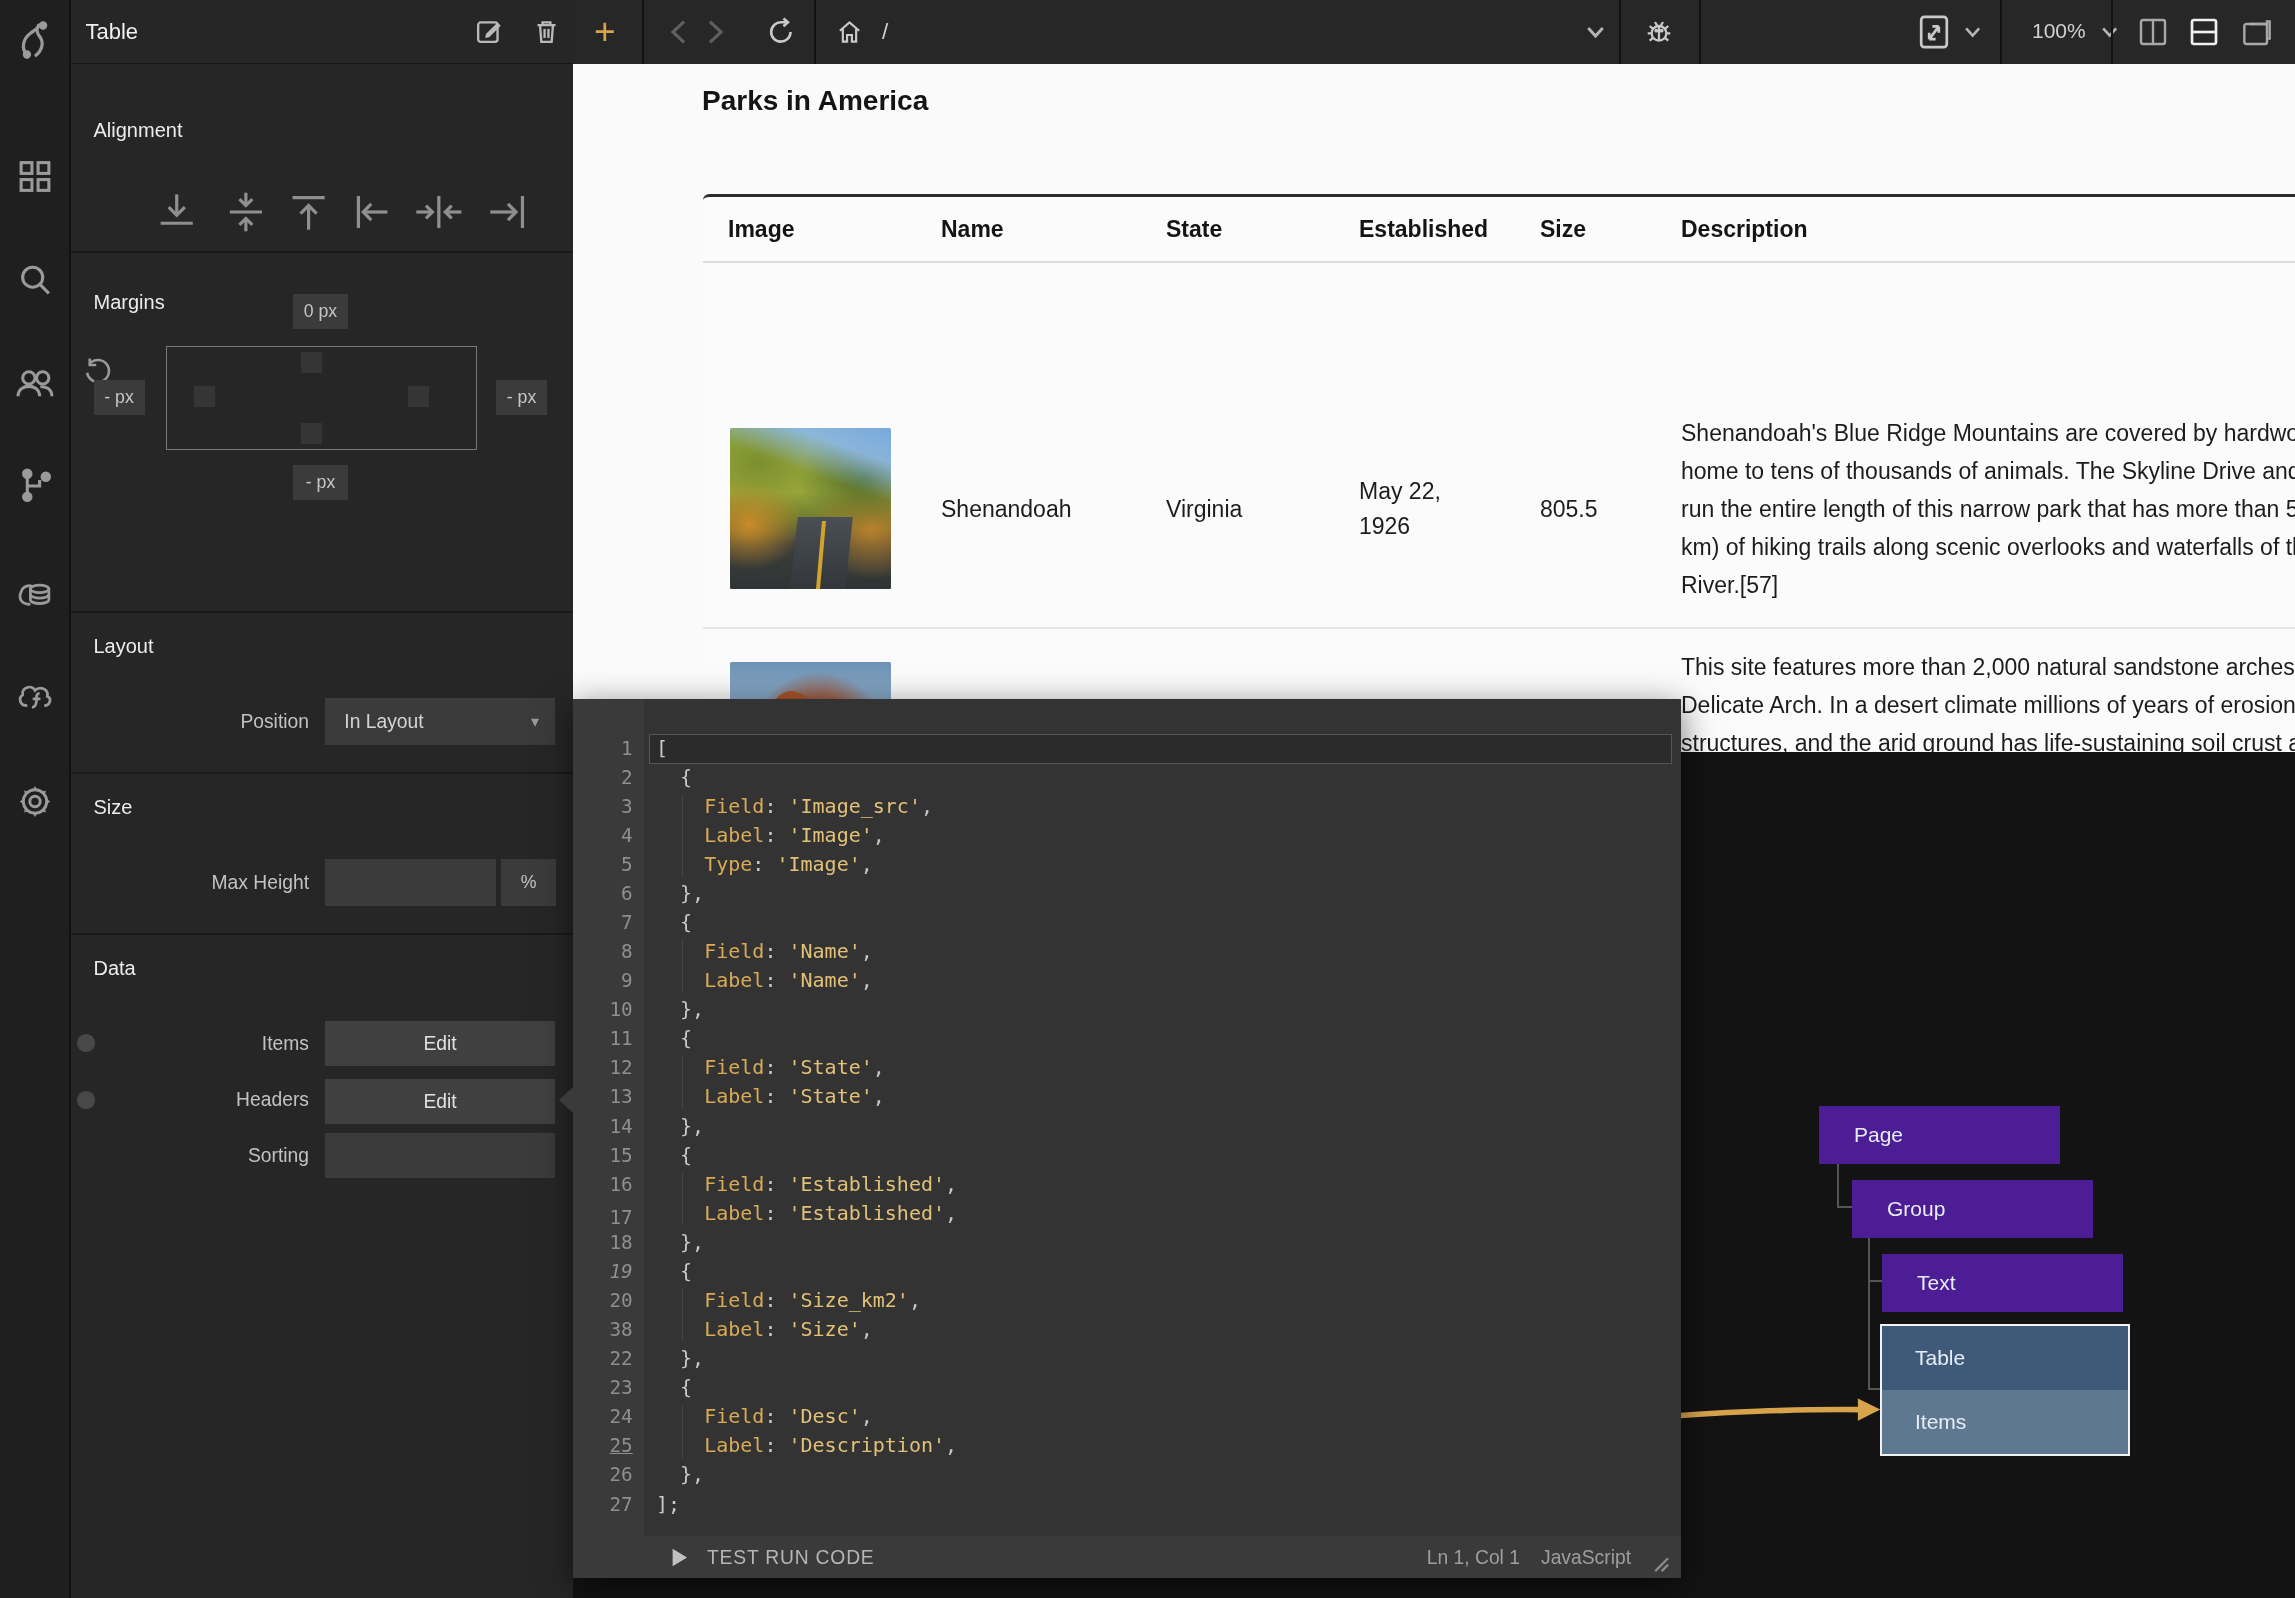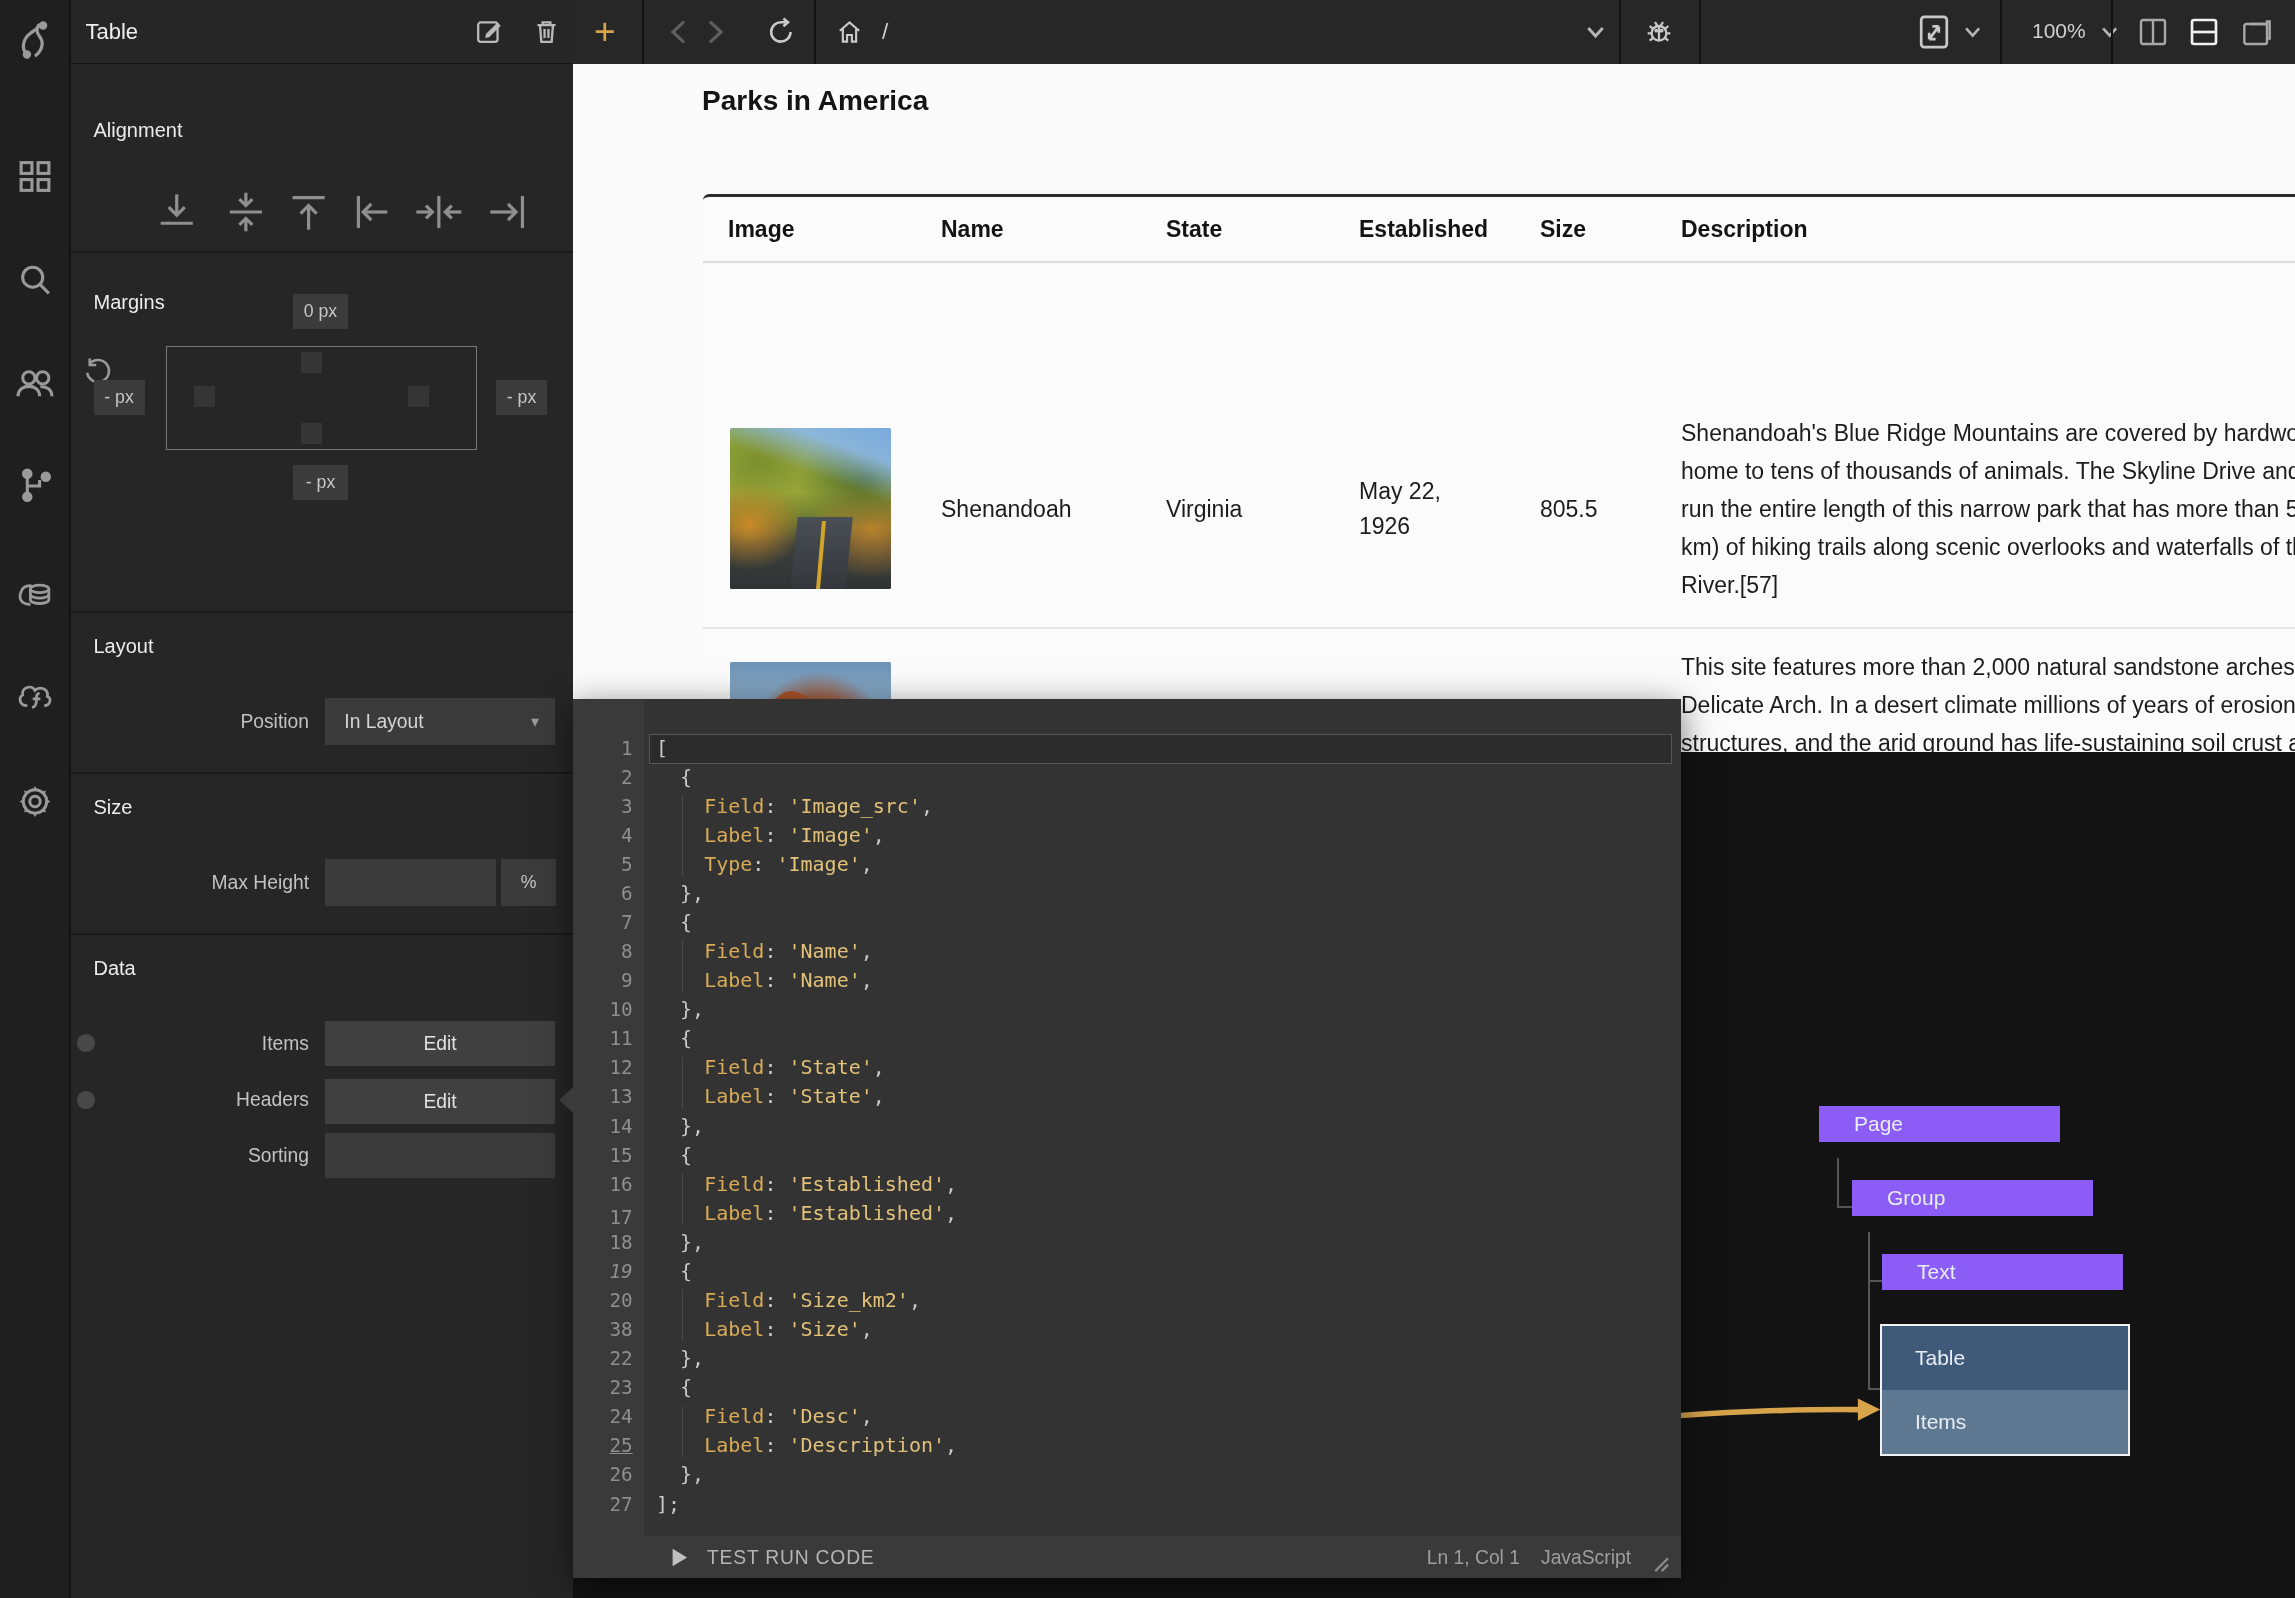--- a/index.html
+++ b/index.html
@@ -62,22 +62,22 @@
       radial-gradient(121px 88px at 30% 115%, #6b3a22 0%, rgba(0,0,0,0) 70%),
       radial-gradient(97px 105px at 55% 55%, #b35c31 0%, #a24e28 45%, rgba(0,0,0,0) 75%),
       linear-gradient(180deg,#6f93b5 0%,#8fb0cc 30%,#c9c2b5 52%,#9a6a44 70%,#7c4a2b 100%);}
   .thumb-arches:before{content:"";position:absolute;left:14%;top:18%;width:52%;height:78%;
       background:#a9542a;border-radius:46% 54% 0 0/75% 80% 0 0;}
   .thumb-arches:after{content:"";position:absolute;left:24%;top:40%;width:26%;height:58%;
       background:linear-gradient(180deg,#8fb0cc 0%,#5c4433 80%);border-radius:50% 50% 0 0/90% 90% 0 0;}
 
   
   #nodes{left:573px;top:753px;width:1723px;height:846px;background:#131313;z-index:2;}
-  .node{position:absolute;height:36px;width:241px;color:#e7edf4;font-size:21px;
-        display:flex;align-items:center;padding-left:35px;box-sizing:border-box;background:#8b5cf6;}
+  .node{position:absolute;height:58px;width:241px;color:#e7edf4;font-size:21px;
+        display:flex;align-items:center;padding-left:35px;box-sizing:border-box;background:#4c1d95;}
   #node-table-box{position:absolute;border:2.4px solid #f2f2f2;background:#2c3b4d;}
   .node-sub{width:246px;height:64px;display:flex;align-items:center;padding-left:33px;
             box-sizing:border-box;color:#e7edf4;font-size:21px;}
   .conn{position:absolute;background:#555;}
 
   
   #code{left:573px;top:699px;width:1108px;height:879px;background:#333333;z-index:40;
         box-shadow:0 8px 32px rgba(0,0,0,.55);}
   #gutter{position:absolute;left:0;top:0;width:71px;height:837px;background:#3a3a3a;}
   .gnum{position:absolute;right:11.3px;width:48px;text-align:right;color:#8f8f8f;

